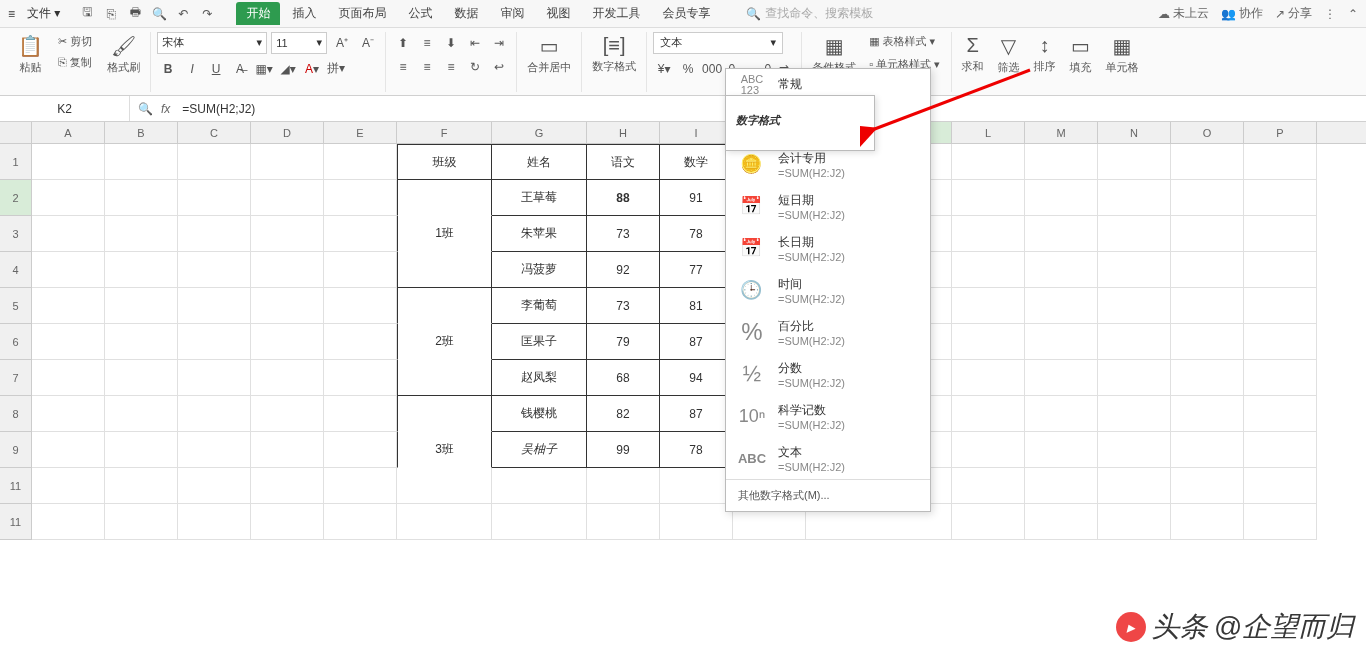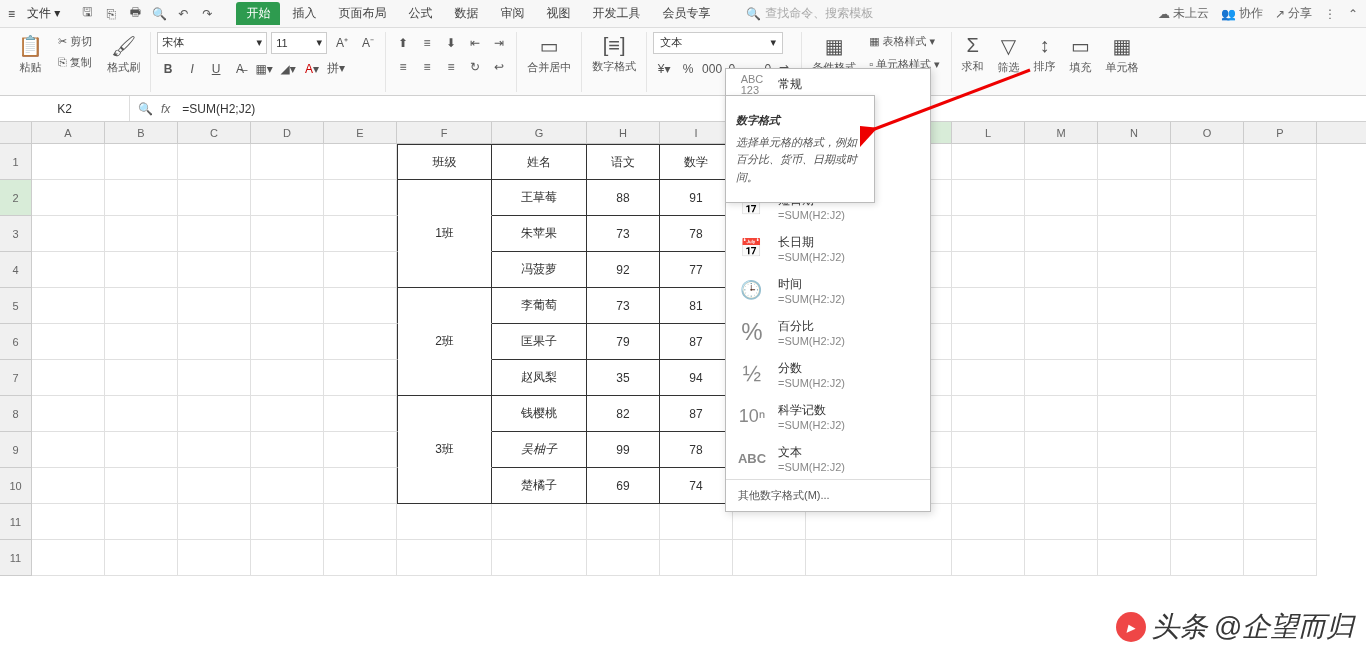--- a/index.html
+++ b/index.html
@@ -292,21 +292,21 @@
       </div>
       <div class="grid-row">
         <div class="row-h active">2</div>
         <div class="cell" style="width: 73px;"></div>
         <div class="cell" style="width: 73px;"></div>
         <div class="cell" style="width: 73px;"></div>
         <div class="cell" style="width: 73px;"></div>
         <div class="cell" style="width: 73px;"></div>
         <div class="cell" style="width: 95px; border-color: rgb(51, 51, 51) rgb(51, 51, 51) transparent; border-right-width: 1px; border-bottom-width: 1px; border-left-width: 1px; border-left-style: solid; border-bottom-style: solid;"></div>
         <div class="cell" style="width: 95px; border-color: rgb(51, 51, 51); border-right-width: 1px; border-bottom-width: 1px;">王草莓</div>
-        <div class="cell" style="width: 73px; border-color: rgb(51, 51, 51); border-right-width: 1px; border-bottom-width: 1px;">88</div>
+        <div class="cell" style="width: 73px; border-color: rgb(51, 51, 51); border-right-width: 1px; border-bottom-width: 1px; font-weight: bold;">88</div>
         <div class="cell" style="width: 73px; border-color: rgb(51, 51, 51); border-right-width: 1px; border-bottom-width: 1px;">91</div>
         <div class="cell" style="width: 73px;"></div>
         <div class="cell" style="width: 146px;"></div>
         <div class="cell" style="width: 73px;"></div>
         <div class="cell" style="width: 73px;"></div>
         <div class="cell" style="width: 73px;"></div>
         <div class="cell" style="width: 73px;"></div>
         <div class="cell" style="width: 73px;"></div>
       </div>
       <div class="grid-row">
@@ -387,21 +387,21 @@
       </div>
       <div class="grid-row">
         <div class="row-h">7</div>
         <div class="cell" style="width: 73px;"></div>
         <div class="cell" style="width: 73px;"></div>
         <div class="cell" style="width: 73px;"></div>
         <div class="cell" style="width: 73px;"></div>
         <div class="cell" style="width: 73px;"></div>
         <div class="cell" style="width: 95px; border-color: rgb(51, 51, 51); border-right-width: 1px; border-bottom-width: 1px; border-left-width: 1px; border-left-style: solid; border-bottom-style: solid;"></div>
         <div class="cell" style="width: 95px; border-color: rgb(51, 51, 51); border-right-width: 1px; border-bottom-width: 1px;">赵凤梨</div>
-        <div class="cell" style="width: 73px; border-color: rgb(51, 51, 51); border-right-width: 1px; border-bottom-width: 1px;">35</div>
+        <div class="cell" style="width: 73px; border-color: rgb(51, 51, 51); border-right-width: 1px; border-bottom-width: 1px;">68</div>
         <div class="cell" style="width: 73px; border-color: rgb(51, 51, 51); border-right-width: 1px; border-bottom-width: 1px;">94</div>
         <div class="cell" style="width: 73px;"></div>
         <div class="cell" style="width: 146px;"></div>
         <div class="cell" style="width: 73px;"></div>
         <div class="cell" style="width: 73px;"></div>
         <div class="cell" style="width: 73px;"></div>
         <div class="cell" style="width: 73px;"></div>
         <div class="cell" style="width: 73px;"></div>
       </div>
       <div class="grid-row">
@@ -427,39 +427,20 @@
         <div class="row-h">9</div>
         <div class="cell" style="width: 73px;"></div>
         <div class="cell" style="width: 73px;"></div>
         <div class="cell" style="width: 73px;"></div>
         <div class="cell" style="width: 73px;"></div>
         <div class="cell" style="width: 73px;"></div>
         <div class="cell" style="width: 95px; border-color: rgb(51, 51, 51) rgb(51, 51, 51) transparent; border-right-width: 1px; border-bottom-width: 1px; border-left-width: 1px; border-left-style: solid; border-bottom-style: solid;">3班</div>
         <div class="cell" style="width: 95px; border-color: rgb(51, 51, 51); border-right-width: 1px; border-bottom-width: 1px; font-style: italic;">吴柚子</div>
         <div class="cell" style="width: 73px; border-color: rgb(51, 51, 51); border-right-width: 1px; border-bottom-width: 1px;">99</div>
         <div class="cell" style="width: 73px; border-color: rgb(51, 51, 51); border-right-width: 1px; border-bottom-width: 1px;">78</div>
-        <div class="cell" style="width: 73px;"></div>
-        <div class="cell" style="width: 146px;"></div>
-        <div class="cell" style="width: 73px;"></div>
-        <div class="cell" style="width: 73px;"></div>
-        <div class="cell" style="width: 73px;"></div>
-        <div class="cell" style="width: 73px;"></div>
-        <div class="cell" style="width: 73px;"></div>
-      </div>
-      <div class="grid-row">
-        <div class="row-h">10</div>
-        <div class="cell" style="width: 73px;"></div>
-        <div class="cell" style="width: 73px;"></div>
-        <div class="cell" style="width: 73px;"></div>
-        <div class="cell" style="width: 73px;"></div>
-        <div class="cell" style="width: 73px;"></div>
-        <div class="cell" style="width: 95px; border-color: rgb(51, 51, 51); border-right-width: 1px; border-bottom-width: 1px; border-left-width: 1px; border-left-style: solid; border-bottom-style: solid;"></div>
-        <div class="cell" style="width: 95px; border-color: rgb(51, 51, 51); border-right-width: 1px; border-bottom-width: 1px;">楚橘子</div>
-        <div class="cell" style="width: 73px; border-color: rgb(51, 51, 51); border-right-width: 1px; border-bottom-width: 1px;">69</div>
-        <div class="cell" style="width: 73px; border-color: rgb(51, 51, 51); border-right-width: 1px; border-bottom-width: 1px;">74</div>
         <div class="cell" style="width: 73px;"></div>
         <div class="cell" style="width: 146px;"></div>
         <div class="cell" style="width: 73px;"></div>
         <div class="cell" style="width: 73px;"></div>
         <div class="cell" style="width: 73px;"></div>
         <div class="cell" style="width: 73px;"></div>
         <div class="cell" style="width: 73px;"></div>
       </div>
       <div class="grid-row">
         <div class="row-h">11</div>
@@ -575,21 +556,20 @@
           <span class="fmt-name">文本</span>
           <span class="fmt-sample">=SUM(H2:J2)</span>
         </div>
       </div>
     </div>
   <div class="fmt-footer">其他数字格式(M)...</div>
 </div>
 
 <div class="fmt-tooltip">
   <div class="tt-title">数字格式</div>
-  <div>选择单元格的格式，例如百分比、货币、日期或时间。</div>
 </div>
 
 <svg class="arrow" style="left:860px;top:60px" width="180" height="120">
   <defs>
       <marker id="ah" markerWidth="12" markerHeight="12" refX="2" refY="6" orient="auto">
         <path d="M12,0 L0,6 L12,12 Z" fill="#e00"></path>
       </marker>
     </defs>
   <line x1="170" y1="10" x2="12" y2="70" stroke="#e00" stroke-width="3" marker-end="url(#ah)"></line>
 </svg>

